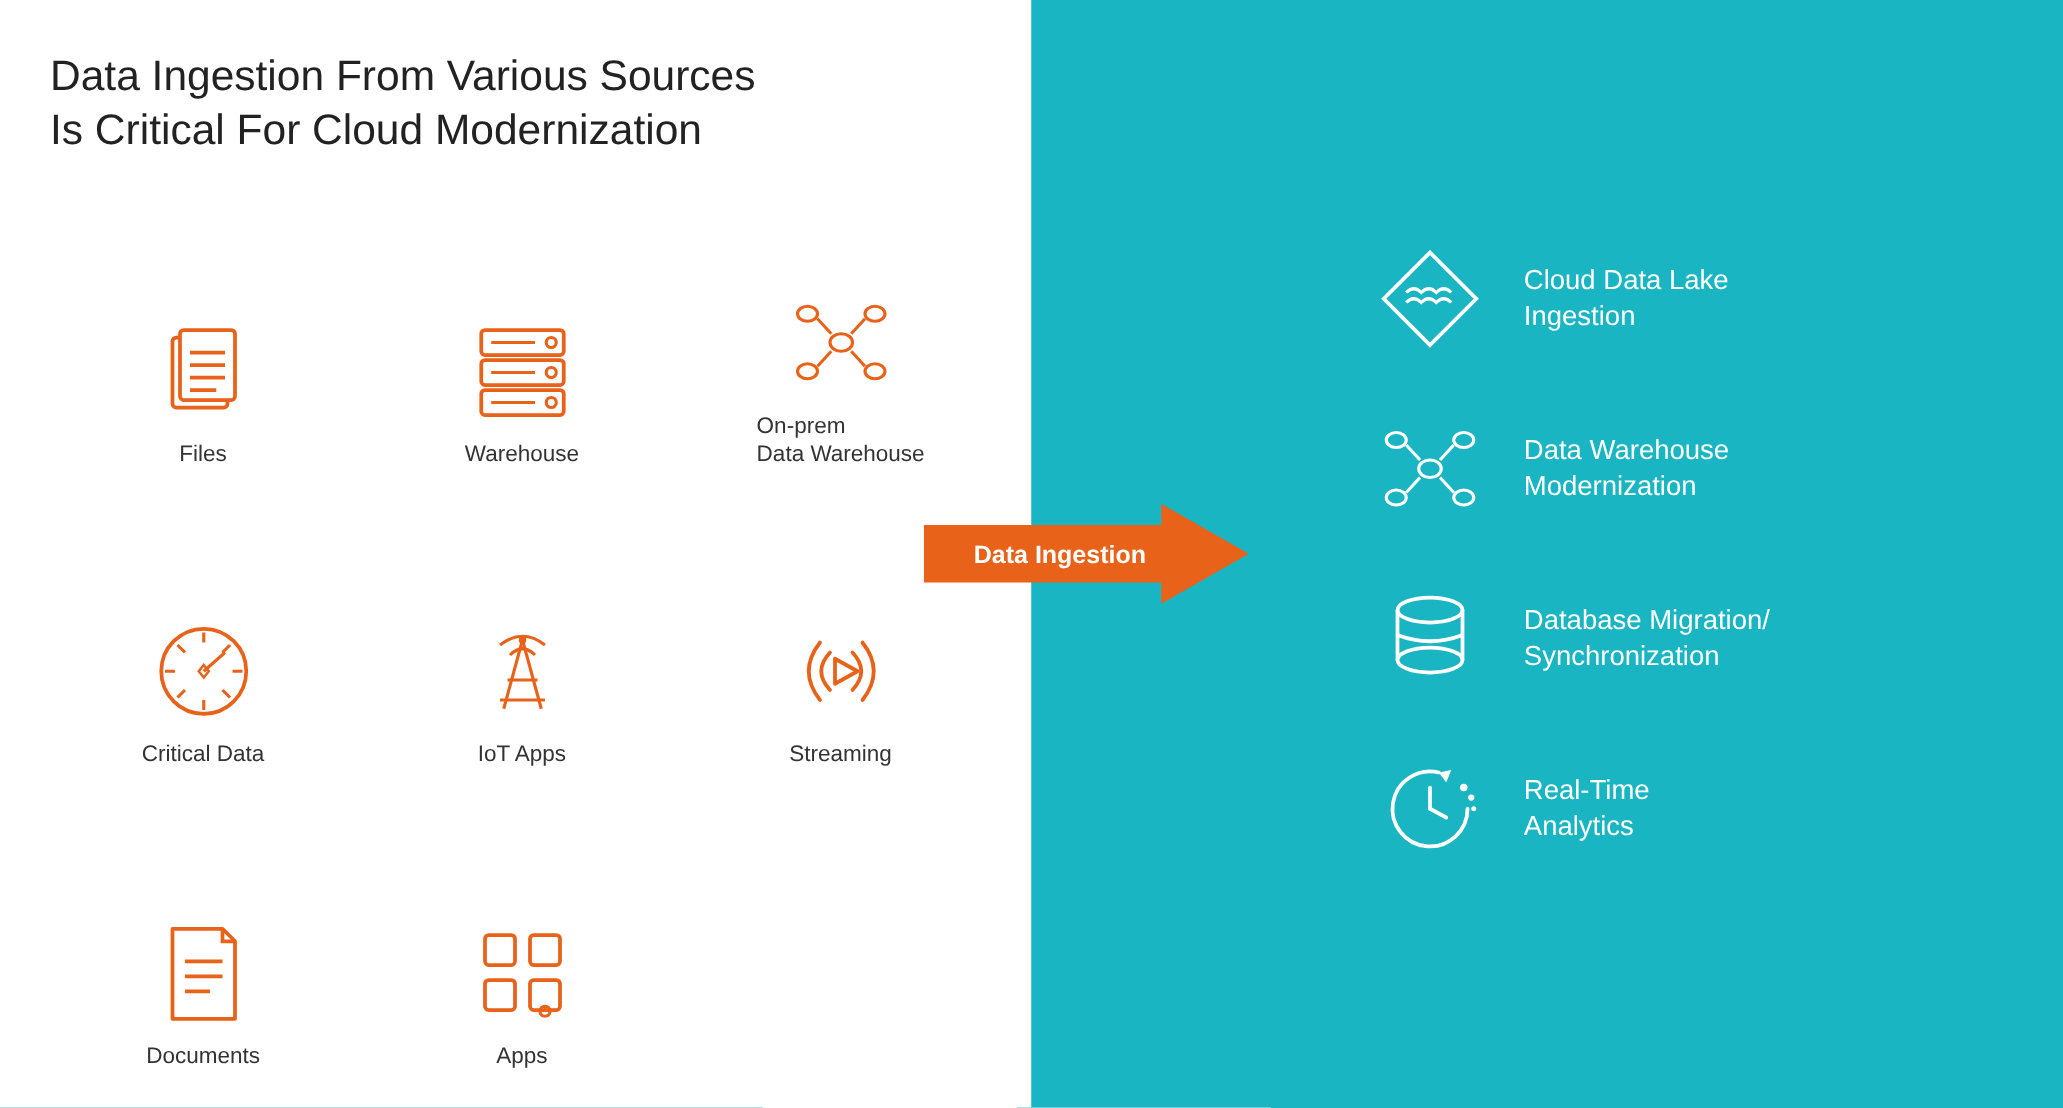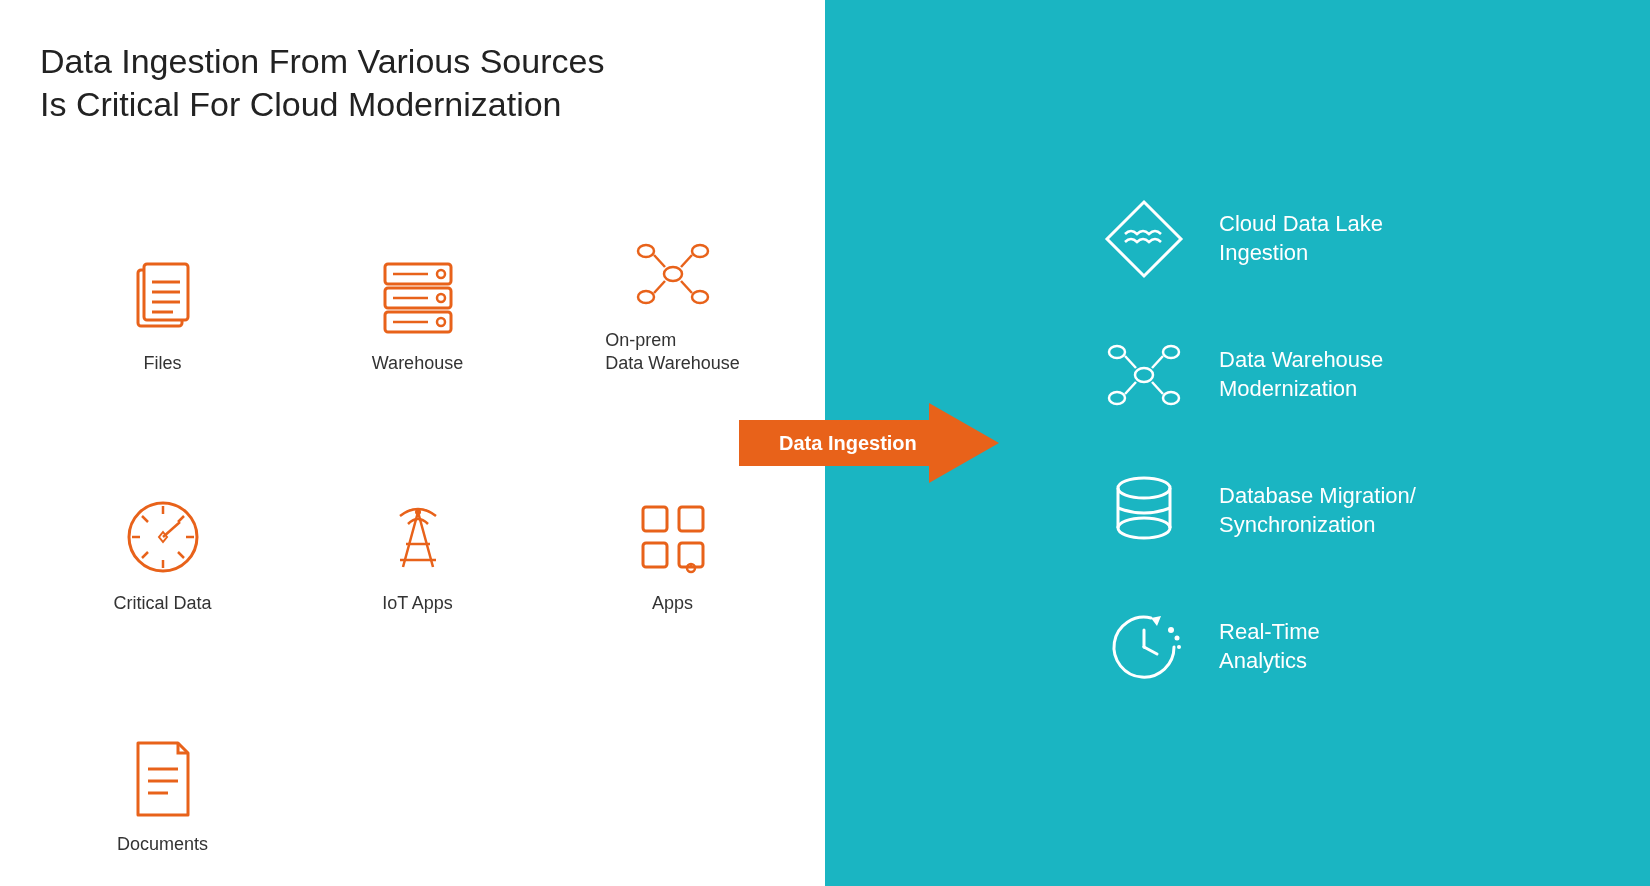--- a/index.html
+++ b/index.html
@@ -201,47 +201,62 @@
         <line x1="27" y1="68" x2="63" y2="68" stroke="#E8621A" stroke-width="2.5"></line>
 
         <path d="M35 32 Q45 22 55 32" stroke="#E8621A" stroke-width="2.5" fill="none"></path>
         <path d="M27 24 Q45 10 63 24" stroke="#E8621A" stroke-width="2.5" fill="none"></path>
 
         <circle cx="45" cy="20" r="3" fill="#E8621A"></circle>
       </svg>
       <span class="icon-label">IoT Apps</span>
     </div>
 
+    <div class="icon-cell">
+      <svg viewBox="0 0 90 90" fill="none" xmlns="http://www.w3.org/2000/svg">
+
+        <path d="M28 22 Q10 45 28 68" stroke="#E8621A" stroke-width="3" fill="none" stroke-linecap="round"></path>
+
+        <path d="M36 30 Q22 45 36 60" stroke="#E8621A" stroke-width="3" fill="none" stroke-linecap="round"></path>
+
+        <path d="M62 22 Q80 45 62 68" stroke="#E8621A" stroke-width="3" fill="none" stroke-linecap="round"></path>
+
+        <path d="M54 30 Q68 45 54 60" stroke="#E8621A" stroke-width="3" fill="none" stroke-linecap="round"></path>
+
+        <polygon points="40,35 40,55 58,45" stroke="#E8621A" stroke-width="3" fill="none" stroke-linejoin="round"></polygon>
+      </svg>
+      <span class="icon-label">Streaming</span>
+    </div>
+
+    <div class="icon-cell">
+      <svg viewBox="0 0 90 90" fill="none" xmlns="http://www.w3.org/2000/svg">
+
+        <path d="M20 10 L60 10 L70 20 L70 82 L20 82 Z" stroke="#E8621A" stroke-width="3" fill="none" stroke-linejoin="round"></path>
+
+        <path d="M60 10 L60 20 L70 20" stroke="#E8621A" stroke-width="3" fill="none"></path>
+
+        <line x1="30" y1="36" x2="60" y2="36" stroke="#E8621A" stroke-width="3"></line>
+        <line x1="30" y1="48" x2="60" y2="48" stroke="#E8621A" stroke-width="3"></line>
+        <line x1="30" y1="60" x2="50" y2="60" stroke="#E8621A" stroke-width="3"></line>
+      </svg>
+      <span class="icon-label">Documents</span>
+    </div>
 
     <div class="icon-cell">
       <svg viewBox="0 0 90 90" fill="none" xmlns="http://www.w3.org/2000/svg">
 
         <rect x="15" y="15" width="24" height="24" rx="3" stroke="#E8621A" stroke-width="3" fill="none"></rect>
         <rect x="51" y="15" width="24" height="24" rx="3" stroke="#E8621A" stroke-width="3" fill="none"></rect>
         <rect x="15" y="51" width="24" height="24" rx="3" stroke="#E8621A" stroke-width="3" fill="none"></rect>
         <rect x="51" y="51" width="24" height="24" rx="3" stroke="#E8621A" stroke-width="3" fill="none"></rect>
 
         <circle cx="63" cy="76" r="4" stroke="#E8621A" stroke-width="2.5" fill="none"></circle>
         <line x1="63" y1="72" x2="63" y2="75" stroke="#E8621A" stroke-width="2"></line>
       </svg>
       <span class="icon-label">Apps</span>
-    </div>
-
-    <div class="icon-cell">
-      <svg viewBox="0 0 90 90" fill="none" xmlns="http://www.w3.org/2000/svg">
-
-        <path d="M20 10 L60 10 L70 20 L70 82 L20 82 Z" stroke="#E8621A" stroke-width="3" fill="none" stroke-linejoin="round"></path>
-
-        <path d="M60 10 L60 20 L70 20" stroke="#E8621A" stroke-width="3" fill="none"></path>
-
-        <line x1="30" y1="36" x2="60" y2="36" stroke="#E8621A" stroke-width="3"></line>
-        <line x1="30" y1="48" x2="60" y2="48" stroke="#E8621A" stroke-width="3"></line>
-        <line x1="30" y1="60" x2="50" y2="60" stroke="#E8621A" stroke-width="3"></line>
-      </svg>
-      <span class="icon-label">Documents</span>
     </div>
 
   </div>
 </div>
 
 <div class="right-panel">
 
   <div class="arrow-container">
     <svg class="big-arrow" viewBox="0 0 260 90" fill="none" xmlns="http://www.w3.org/2000/svg">
       <polygon points="0,22 190,22 190,5 260,45 190,85 190,68 0,68" fill="#E8621A"></polygon>

